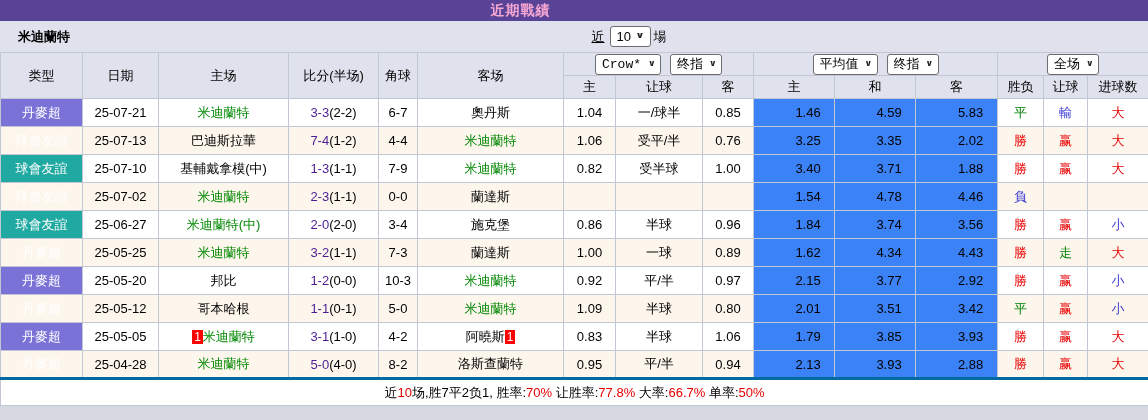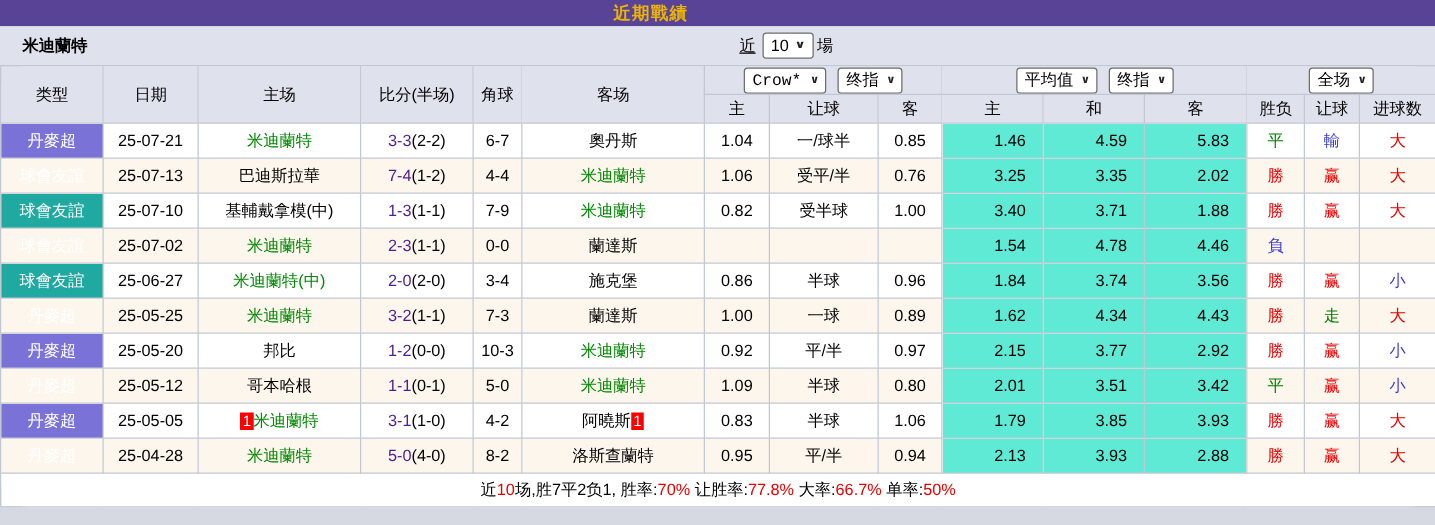--- a/index.html
+++ b/index.html
@@ -7,21 +7,21 @@
   body {
     background:#d7d9e2;
     font-family:"Liberation Sans","DejaVu Sans",sans-serif;
     font-size:13px; color:#000;
     width:1148px;
   }
   .page { width:1148px; }
 
   
   .titlebar {
-    height:21px; background:#584397; color:#eab308;
+    height:21px; background:#584397; color:#f9a8d4;
     display:flex; align-items:center; justify-content:center; gap:10px;
   }
   .titlebar .title { font-weight:bold; font-size:14px; letter-spacing:1px; }
   .radio-opt { display:inline-flex; align-items:center; gap:5px; cursor:pointer;margin-top:43px; }
   .radio-dot {
     width:12px; height:12px; border-radius:50%; background:#fff; display:inline-block;
   }
   .radio-dot.checked {
     width:13px; height:13px; border:4px solid #2d7bf4; background:#fff;
   }
@@ -53,30 +53,30 @@
   table { border-collapse:collapse; table-layout:fixed; width:1148px; background:#fff;border-radius:24px; }
   th, td {
     border:1px solid #c2c7d4; text-align:center; padding:0;
     white-space:nowrap; overflow:hidden; font-weight:normal;
   }
   thead th { background:#dfe1ec; height:23px; }
   thead .selrow-cell { background:#dfe1ec; }
   .sel-group { display:flex; justify-content:center; align-items:center; gap:9px;font-family:Liberation Mono, monospace; }
   tbody td { height:28px; }
   tbody tr:nth-child(even) td { background:#fdf6ec; }
-  tbody tr td.avgcol { background:#5eead4;padding-left:28px; }
+  tbody tr td.avgcol { background:#3b82f6;padding-left:28px; }
   td.league-purple { background:#7b72d8; color:#fff; }
   td.league-teal   { background:#1fa9a1; color:#fff; }
   .t-green { color:#008800; }
   .c-red   { color:#e80000; }
   .c-green { color:#008000; }
   .c-blue  { color:#3c3cd2; }
   .score-red { color:#4c1d95; }
   .badge1 { background:#ff0000; color:#fff; padding:0 2px; font-size:12px; line-height:14px; display:inline-block; }
-  tfoot td { height:27px; background:#fff; border-top:1px solid #0369a1; }
+  tfoot td { height:27px; background:#fff; border-top:3px solid #0369a1; }
   tfoot .seg { white-space:pre; }
 </style>
 </head>
 <body>
 
 <div class="page">
 
   <div class="titlebar">
     <span class="title">近期戰績</span>
     <span class="radio-opt">

